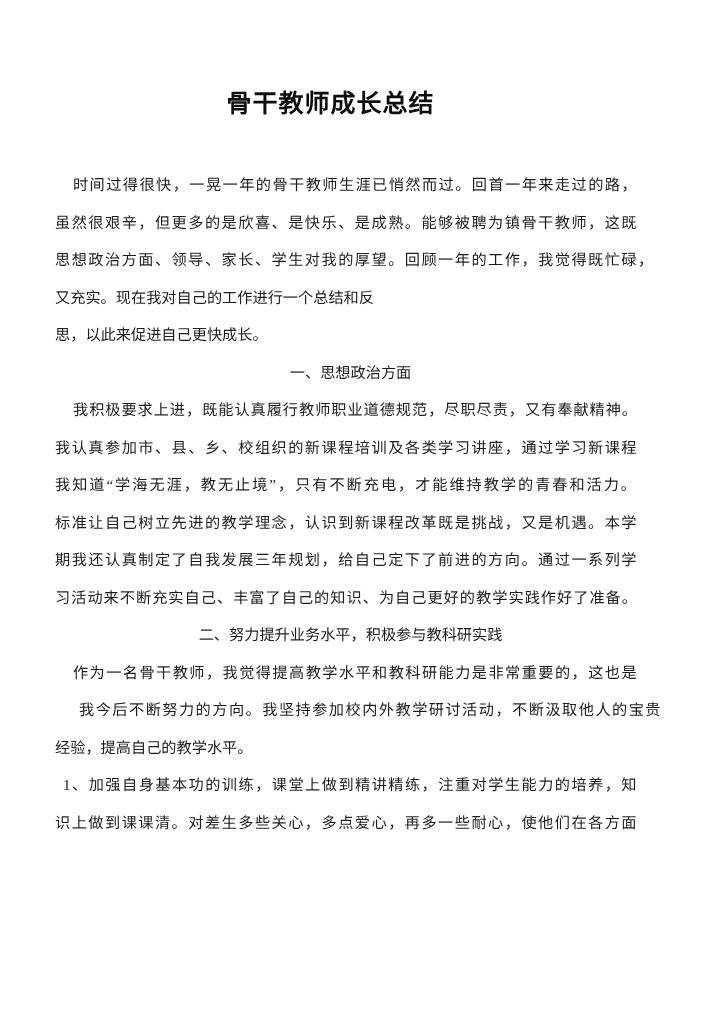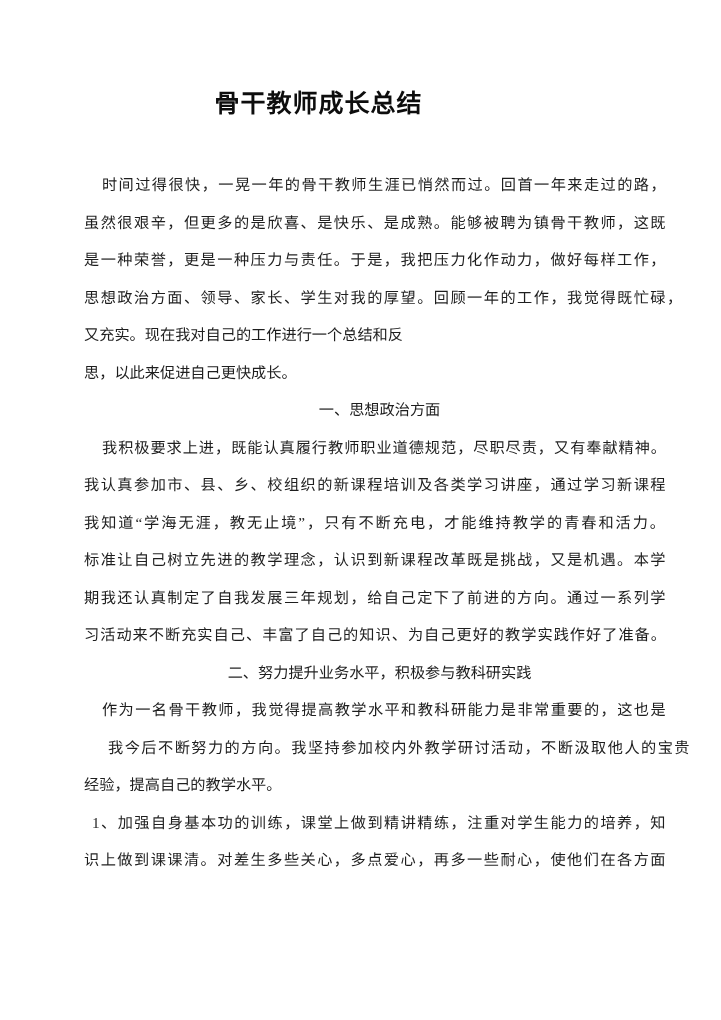--- a/index.html
+++ b/index.html
@@ -17,35 +17,35 @@
     margin: 0 auto;
     overflow: hidden;
     font-family: "Liberation Serif", "DejaVu Serif", serif;
     color: #1b1b1b;
     -webkit-font-smoothing: antialiased;
   }
 
   .doc-title {
     position: absolute;
     top: 88px;
-    left: 0;
+    left: 12px;
     width: 637px;
     text-align: center;
     font-size: 25px;
     font-weight: bold;
     letter-spacing: 1px;
     line-height: 32px;
     color: #0d0d0d;
     font-family: "Liberation Serif", "DejaVu Serif", serif;
   }
 
   .body-block {
     position: absolute;
     top: 166px;
-    left: 84px;
+    left: 55px;
     width: 583px;
   }
 
   
   .ln {
     display: block;
     height: 37.5px;
     line-height: 37.5px;
     font-size: 15.2px;
     white-space: nowrap;
@@ -69,21 +69,20 @@
 <body>
 
 <div class="page">
 
   <div class="doc-title">骨干教师成长总结</div>
 
   <div class="body-block">
 
     <div class="ln flow ind-1" style="letter-spacing: 1.43px;">时间过得很快，一晃一年的骨干教师生涯已悄然而过。回首一年来走过的路，</div>
     <div class="ln flow" style="letter-spacing: 1.47px;">虽然很艰辛，但更多的是欣喜、是快乐、是成熟。能够被聘为镇骨干教师，这既</div>
-    <div class="ln flow" style="letter-spacing: 1.47px;">是一种荣誉，更是一种压力与责任。于是，我把压力化作动力，做好每样工作，</div>
     <div class="ln flow" style="letter-spacing: 1.47px;">思想政治方面、领导、家长、学生对我的厚望。回顾一年的工作，我觉得既忙碌，</div>
     <div class="ln flow">又充实。现在我对自己的工作进行一个总结和反</div>
     <div class="ln flow">思，以此来促进自己更快成长。</div>
 
     <div class="ln flow heading-line ind-2">一、思想政治方面</div>
 
     <div class="ln flow ind-1" style="letter-spacing: 0.955px;">我积极要求上进，既能认真履行教师职业道德规范，尽职尽责，又有奉献精神。</div>
     <div class="ln flow" style="letter-spacing: 1.47px;">我认真参加市、县、乡、校组织的新课程培训及各类学习讲座，通过学习新课程</div>
     <div class="ln flow" style="letter-spacing: 1.952px;">我知道“学海无涯，教无止境”，只有不断充电，才能维持教学的青春和活力。</div>
     <div class="ln flow" style="letter-spacing: 1.47px;">标准让自己树立先进的教学理念，认识到新课程改革既是挑战，又是机遇。本学</div>

